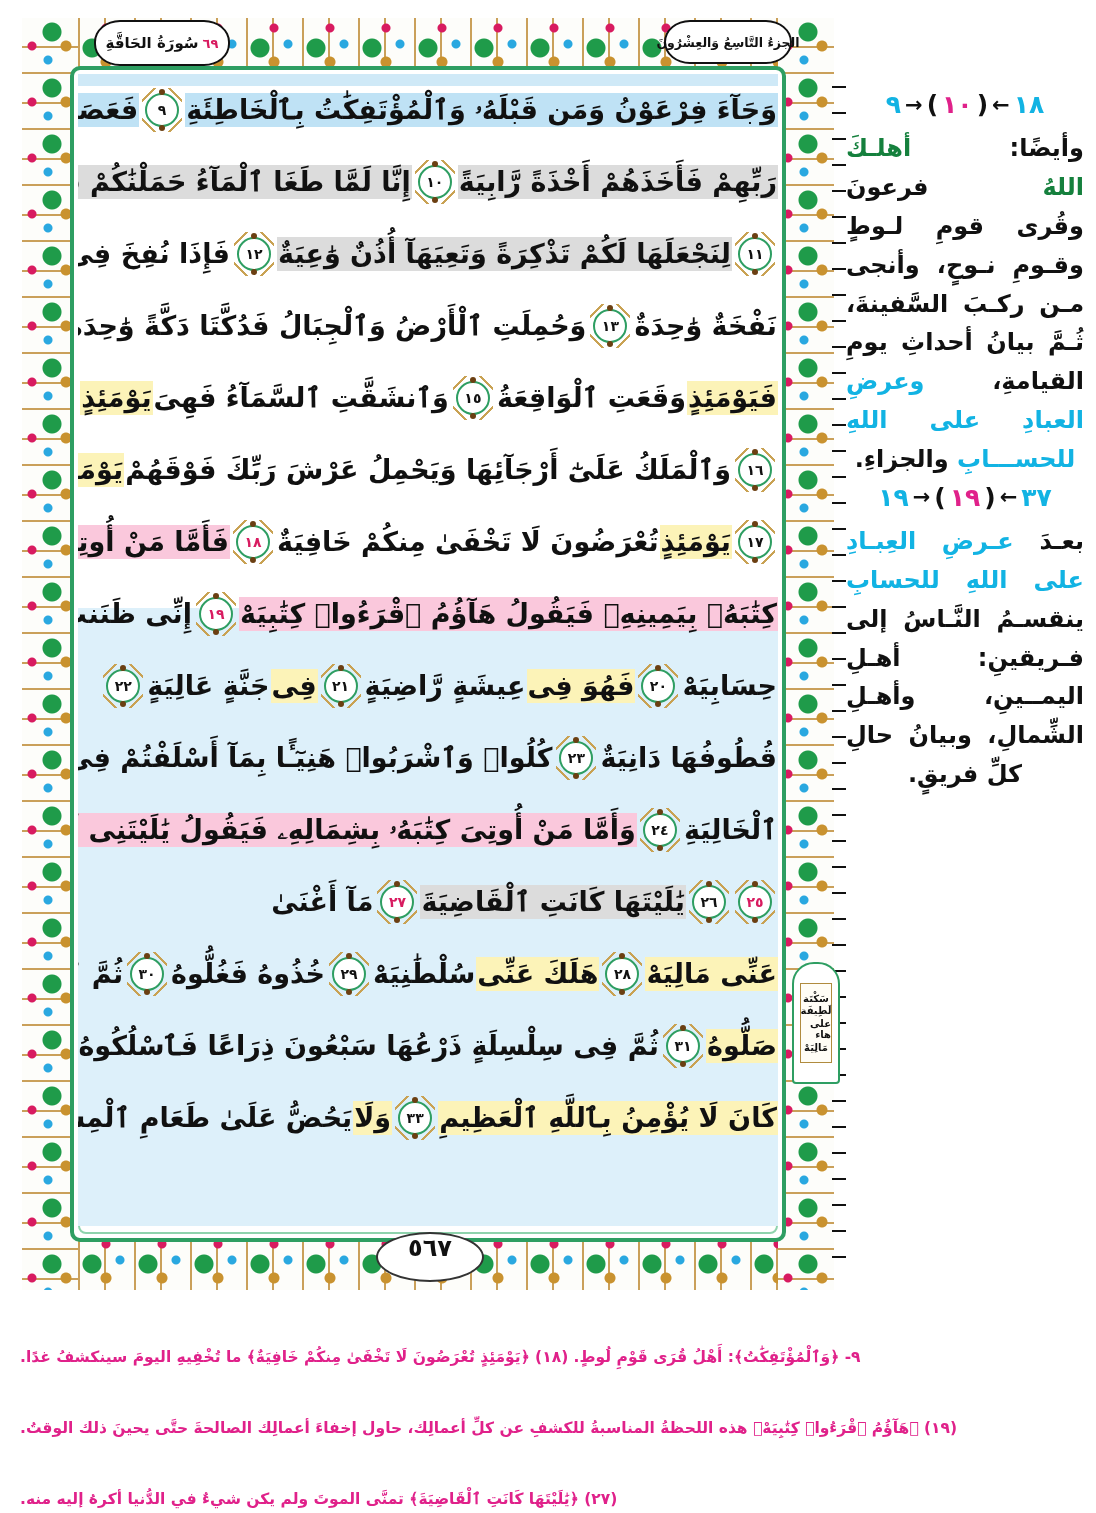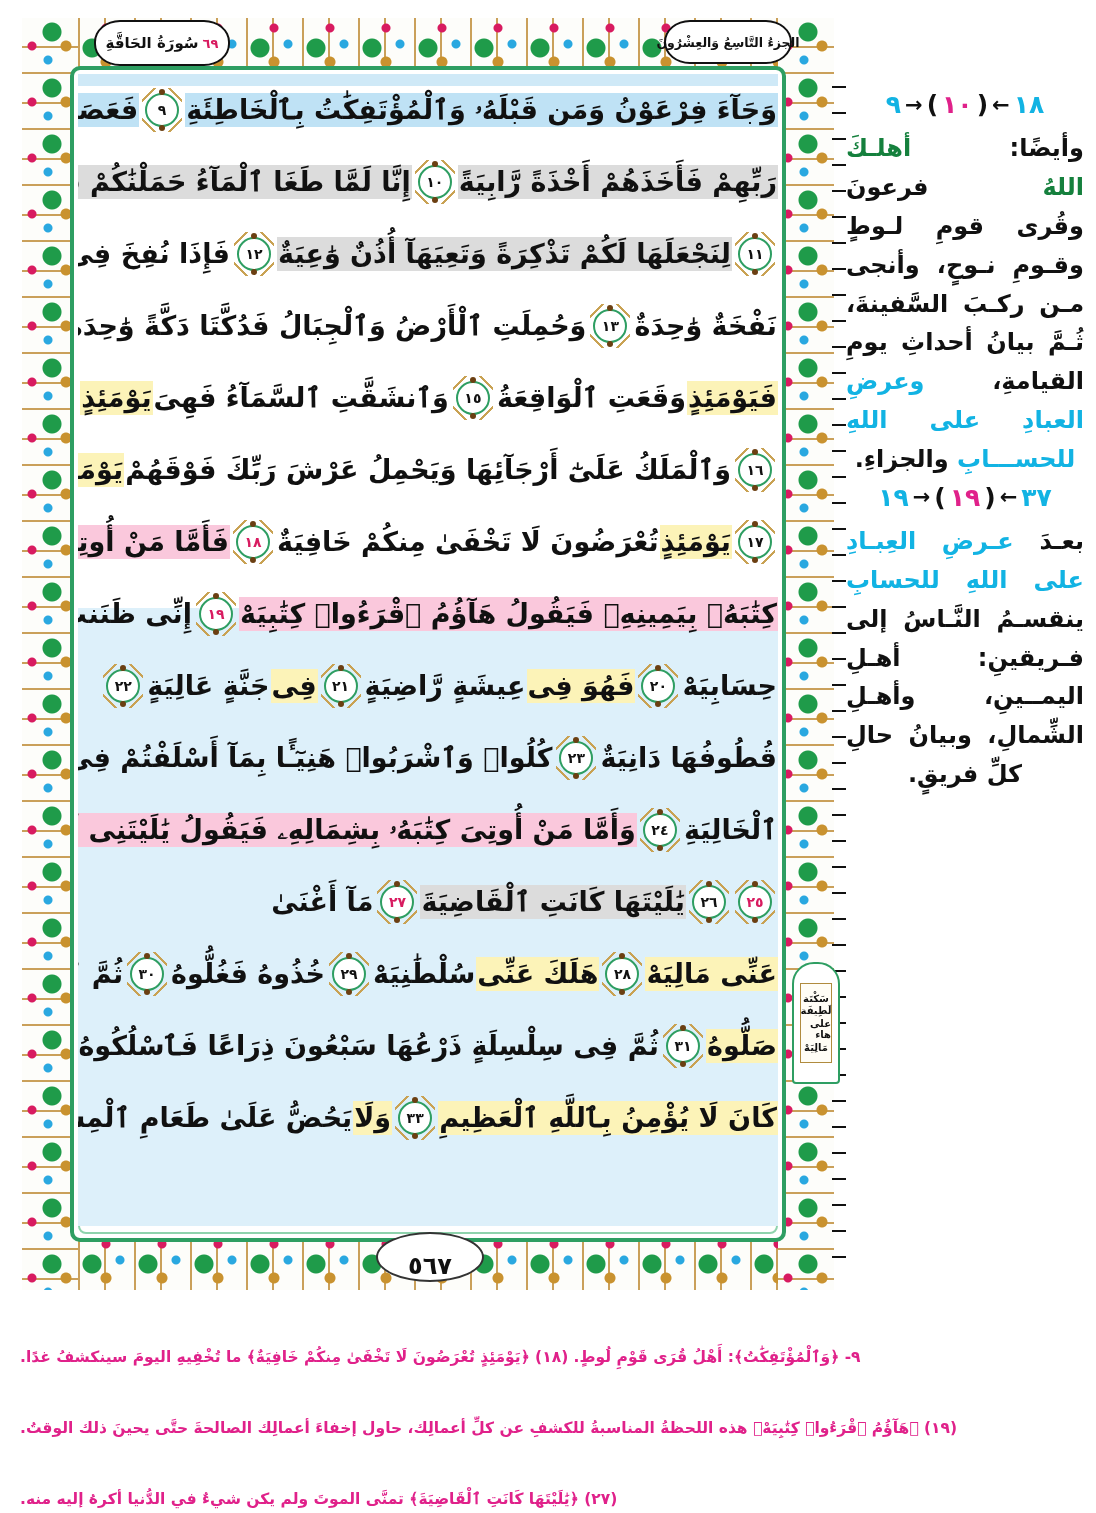--- a/index.html
+++ b/index.html
@@ -64,21 +64,21 @@
   #surah-cartouche{left:94px;top:20px;width:132px;height:42px;}
   #surah-cartouche span{font-size:15px;}
   #surah-cartouche .num{color:#d81b60;font-size:13px;margin-left:4px;}
   #juz-cartouche{left:664px;top:20px;width:124px;height:40px;}
   #juz-cartouche span{font-size:12.5px;}
 
   
   #page-number-medallion{
     position:absolute;left:376px;top:1232px;width:104px;height:46px;
     background:#fff;border:2px solid #333;border-radius:50%;
-    display:flex;align-items:flex-end;justify-content:center;z-index:6;
+    display:flex;align-items:flex-start;justify-content:center;z-index:6;
   }
   #page-number-medallion span{font-size:24px;font-weight:700;color:#111;}
 
   
   .textarea{
     position:absolute;left:78px;top:74px;width:700px;height:1152px;
     background:#fff;overflow:hidden;
   }
   
   .tint{position:absolute;left:0;width:700px;}

